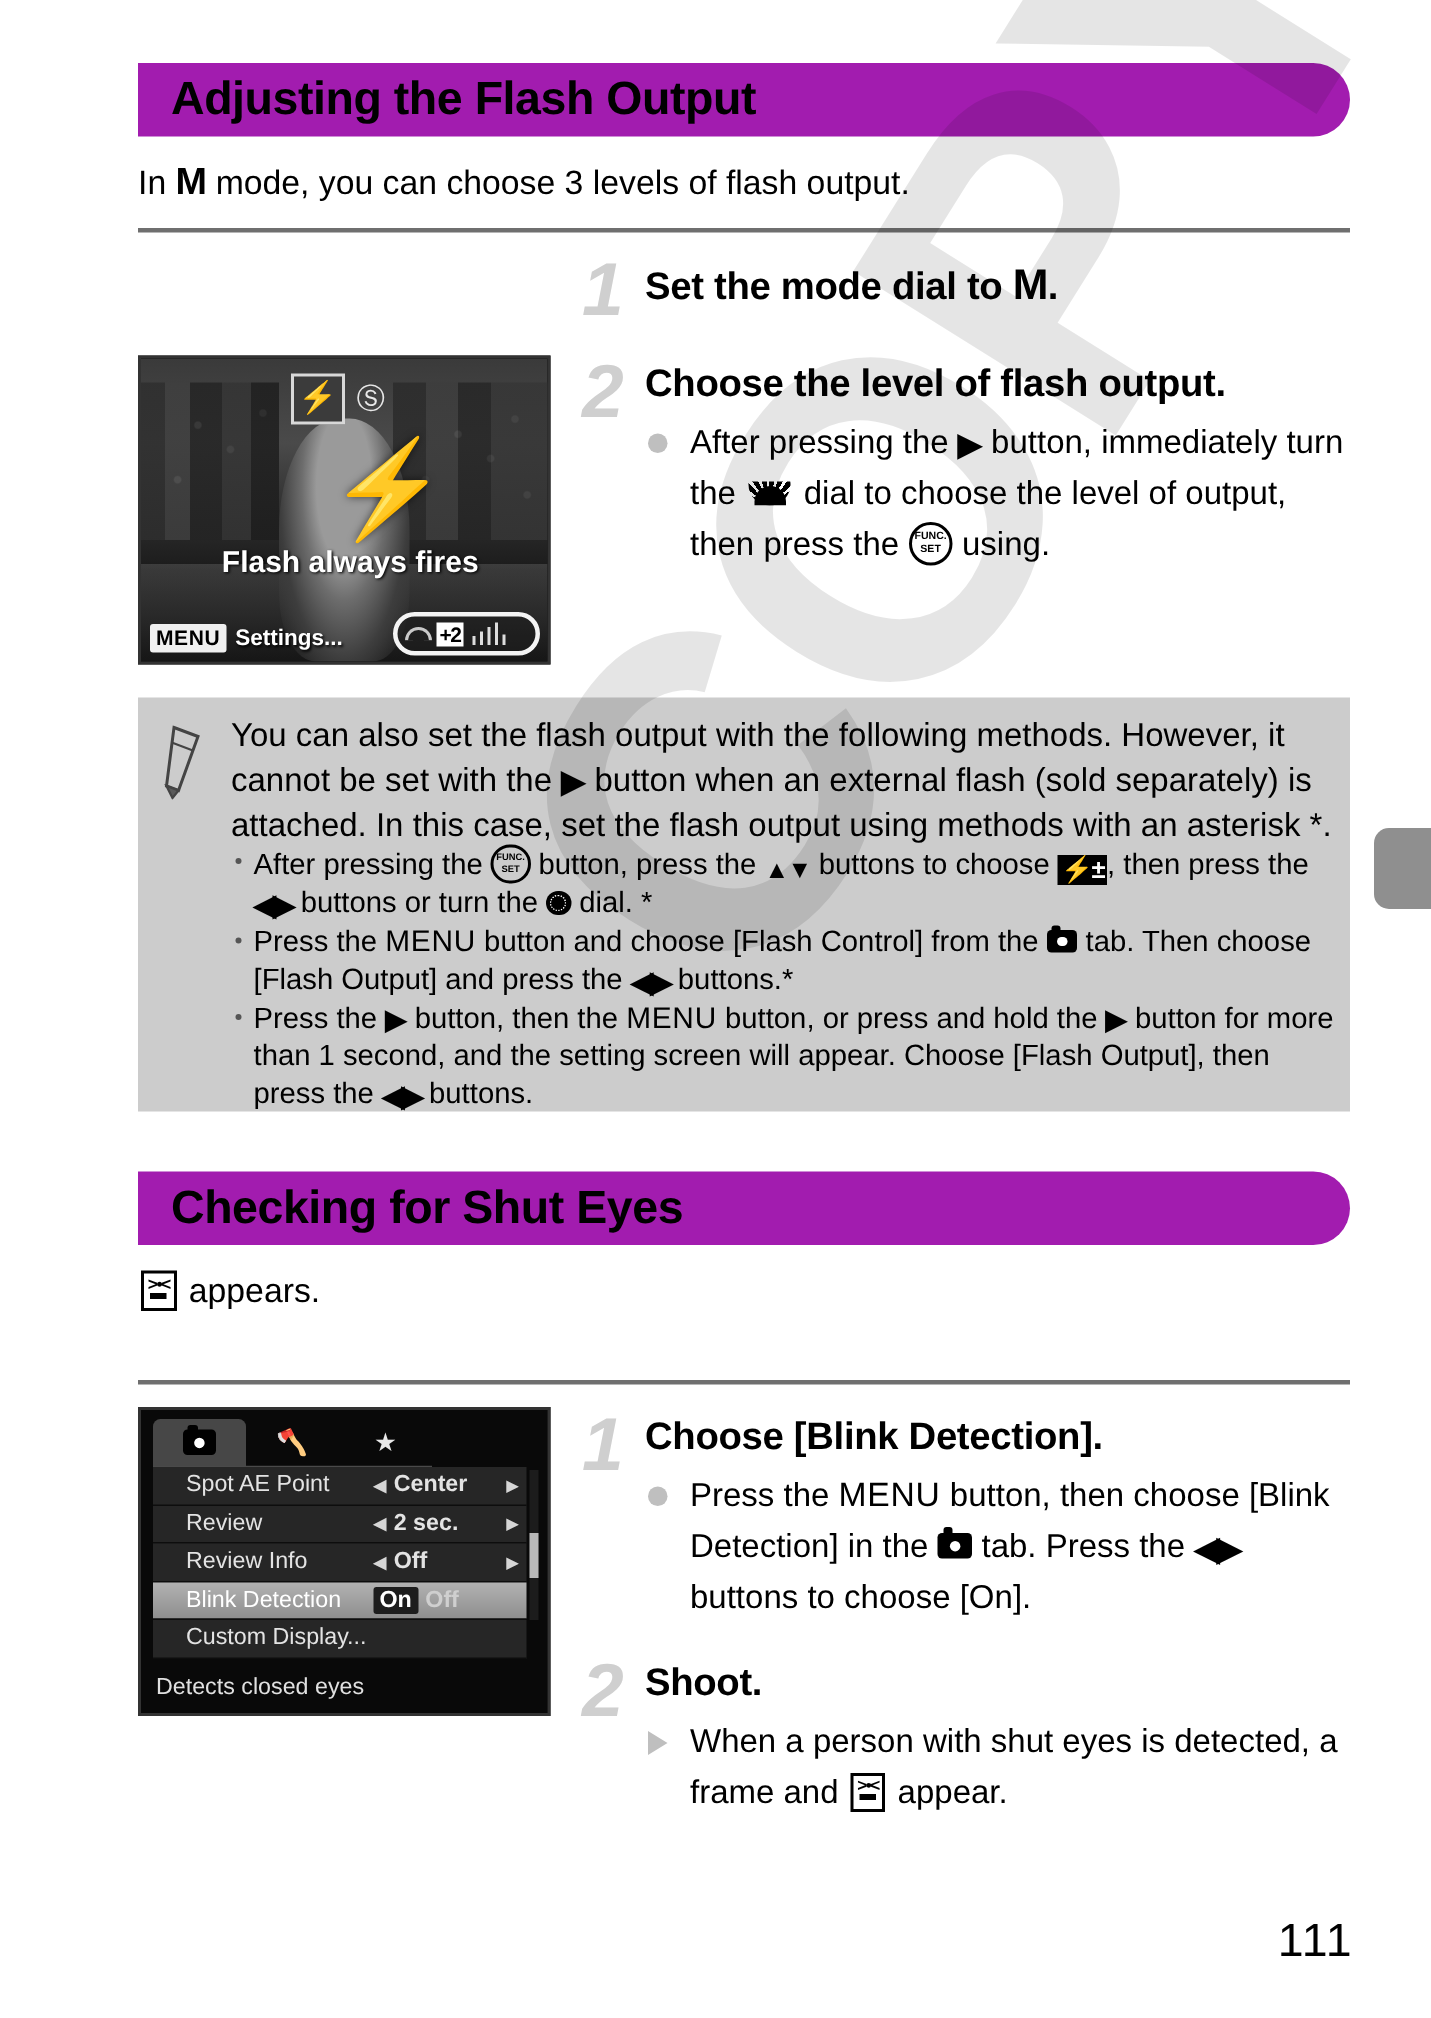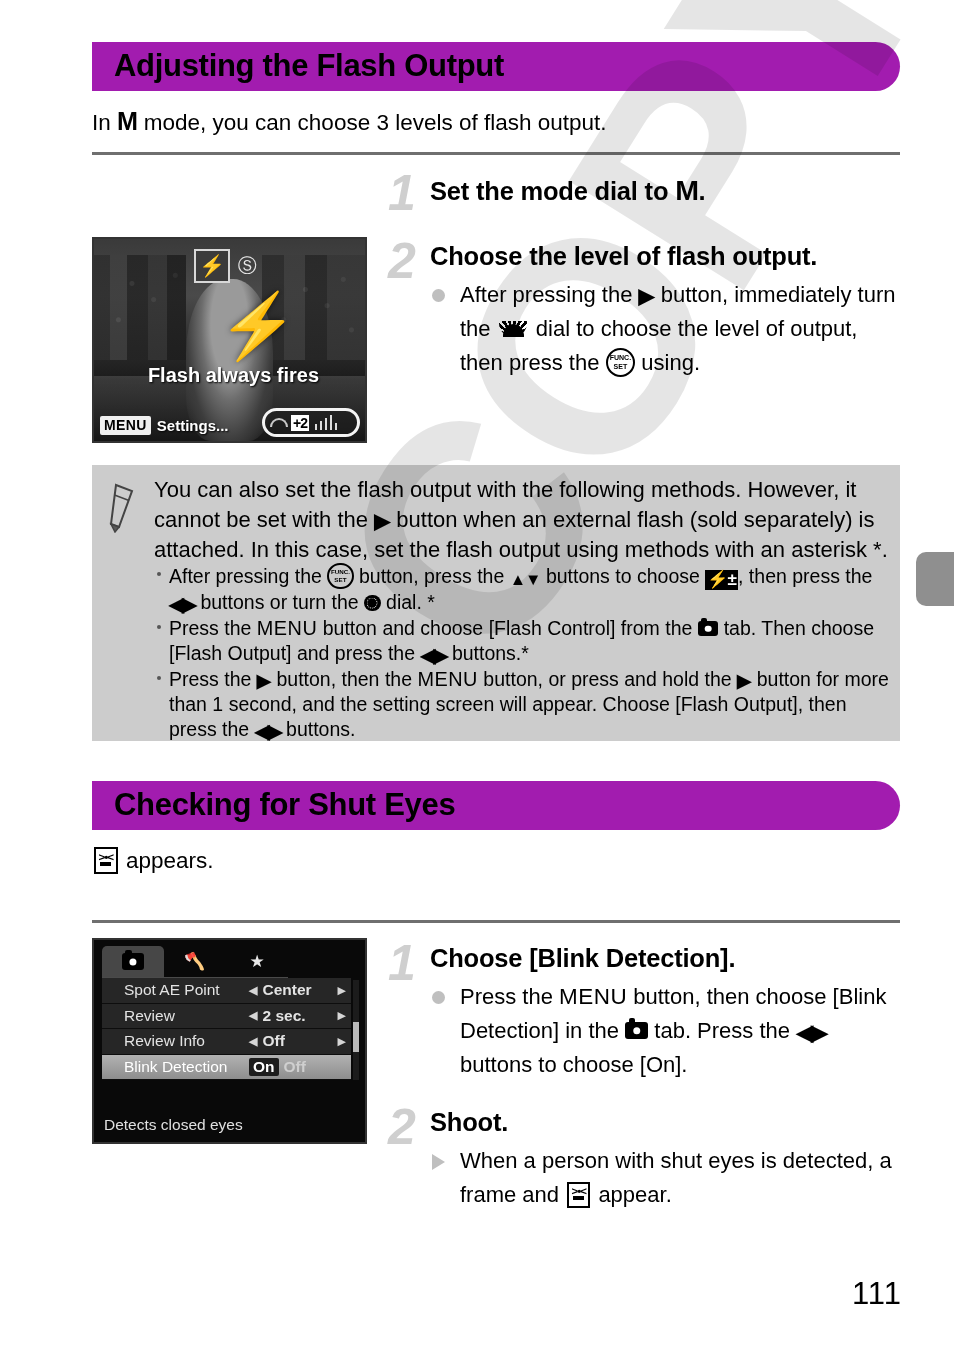--- a/index.html
+++ b/index.html
@@ -744,20 +744,23 @@
           </span>
           <span class="mright">▶</span>
         </div>
         <div class="mrow sel">
           <span class="mlabel">Blink Detection</span>
           <span class="mval">
             <span class="chip-on">On</span>
             <span class="chip-off">Off</span>
           </span>
         </div>
+        <div class="mrow">
+          <span class="mlabel">Custom Display...</span>
+        </div>
       </div>
 
       <div class="mscroll">
           <i></i>
         </div>
       <div class="mfooter">Detects closed eyes</div>
     </div>
   </div>
 
   <div class="step" style="left:388px; top:940px; width:515px;">

